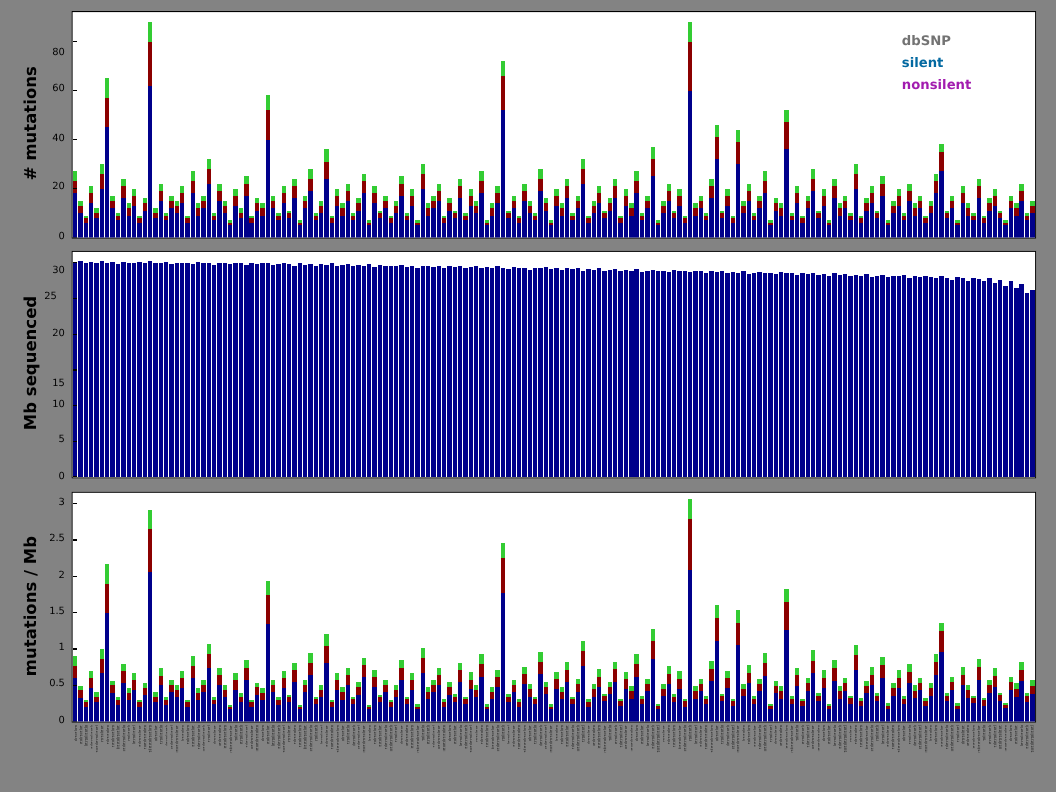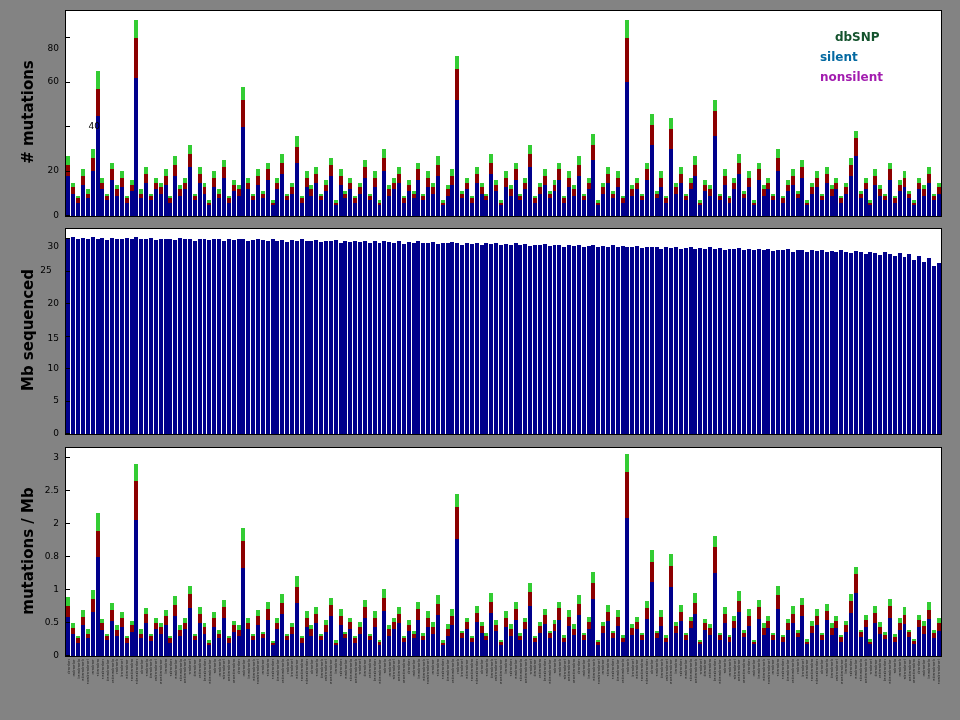--- a/index.html
+++ b/index.html
@@ -566,21 +566,21 @@
         <rect x="870.5388888888888" y="176.03260869565216" width="3.961111111111111" height="6.684782608695652" fill="#8b0000"></rect>
         <rect x="870.5388888888888" y="171.57608695652175" width="3.961111111111111" height="4.456521739130435" fill="#33cc33"></rect>
         <line x1="0" y1="204.5" x2="4" y2="204.5" stroke="#000" stroke-width="1"></line>
         <line x1="0" y1="160.43478260869566" x2="4" y2="160.43478260869566" stroke="#000" stroke-width="1"></line>
         <line x1="0" y1="115.86956521739131" x2="4" y2="115.86956521739131" stroke="#000" stroke-width="1"></line>
         <line x1="0" y1="71.30434782608697" x2="4" y2="71.30434782608697" stroke="#000" stroke-width="1"></line>
         <line x1="0" y1="26.739130434782624" x2="4" y2="26.739130434782624" stroke="#000" stroke-width="1"></line>
       </svg>
     <div class="legend">
       <div class="legend-item">
-        <span style="color: #14532d; margin-left: 15px;">dbSNP</span>
+        <span style="color: #737373;">dbSNP</span>
       </div>
       <div class="legend-item">
         <span style="color: #0369a1;">silent</span>
       </div>
       <div class="legend-item">
         <span style="color: #a21caf;">nonsilent</span>
       </div>
     </div>
   </div>
 
@@ -1510,30 +1510,30 @@
       <span>lI1l|Il1l1I|l1Ill1Il</span>
       <span>l1Il|1lI1l|I</span>
       <span>1Il|1lI1l|Il1l</span>
       <span>Il|1lI1l|Il1l1I|</span>
       <span>l|1lI1l|Il1l1I|l1I</span>
       <span>|1lI1l|Il1l1I|l1Ill1</span>
     </div>
 
 <div class="tick-label" style="right: 901px; top: 211px;">0</div>
     <div class="tick-label" style="right: 901px; top: 166.435px;">20</div>
-    <div class="tick-label" style="right: 860px; top: 121.87px;">40</div>
+    <div class="tick-label" style="right: 901px; top: 121.87px;">40</div>
     <div class="tick-label" style="right: 901px; top: 77.3043px;">60</div>
     <div class="tick-label" style="right: 901px; top: 32.7391px; margin-top: 11px;">80</div>
     <div class="tick-label" style="right: 901px; top: 429px;">0</div>
     <div class="tick-label" style="right: 901px; top: 396.46px;">5</div>
     <div class="tick-label" style="right: 901px; top: 363.921px;">10</div>
-    <div class="tick-label" style="right: 901px; top: 334px;">15</div>
+    <div class="tick-label" style="right: 901px; top: 345px;">15</div>
     <div class="tick-label" style="right: 901px; top: 298.841px;">20</div>
     <div class="tick-label" style="right: 901px; top: 266.302px; text-align: center;">25</div>
     <div class="tick-label" style="right: 901px; top: 242px;">30</div>
     <div class="tick-label" style="right: 901px; top: 651px;">0</div>
     <div class="tick-label" style="right: 901px; top: 617.984px;">0.5</div>
     <div class="tick-label" style="right: 901px; top: 584.968px;">1</div>
-    <div class="tick-label" style="right: 901px; top: 551.952px;">0.8</div>
+    <div class="tick-label" style="right: 901px; top: 551.952px;">1.5</div>
     <div class="tick-label" style="right: 901px; top: 518.937px;">2</div>
     <div class="tick-label" style="right: 901px; top: 485.921px;">2.5</div>
     <div class="tick-label" style="right: 901px; top: 452.905px;">3</div>
   </div>
 
 </body></html>

